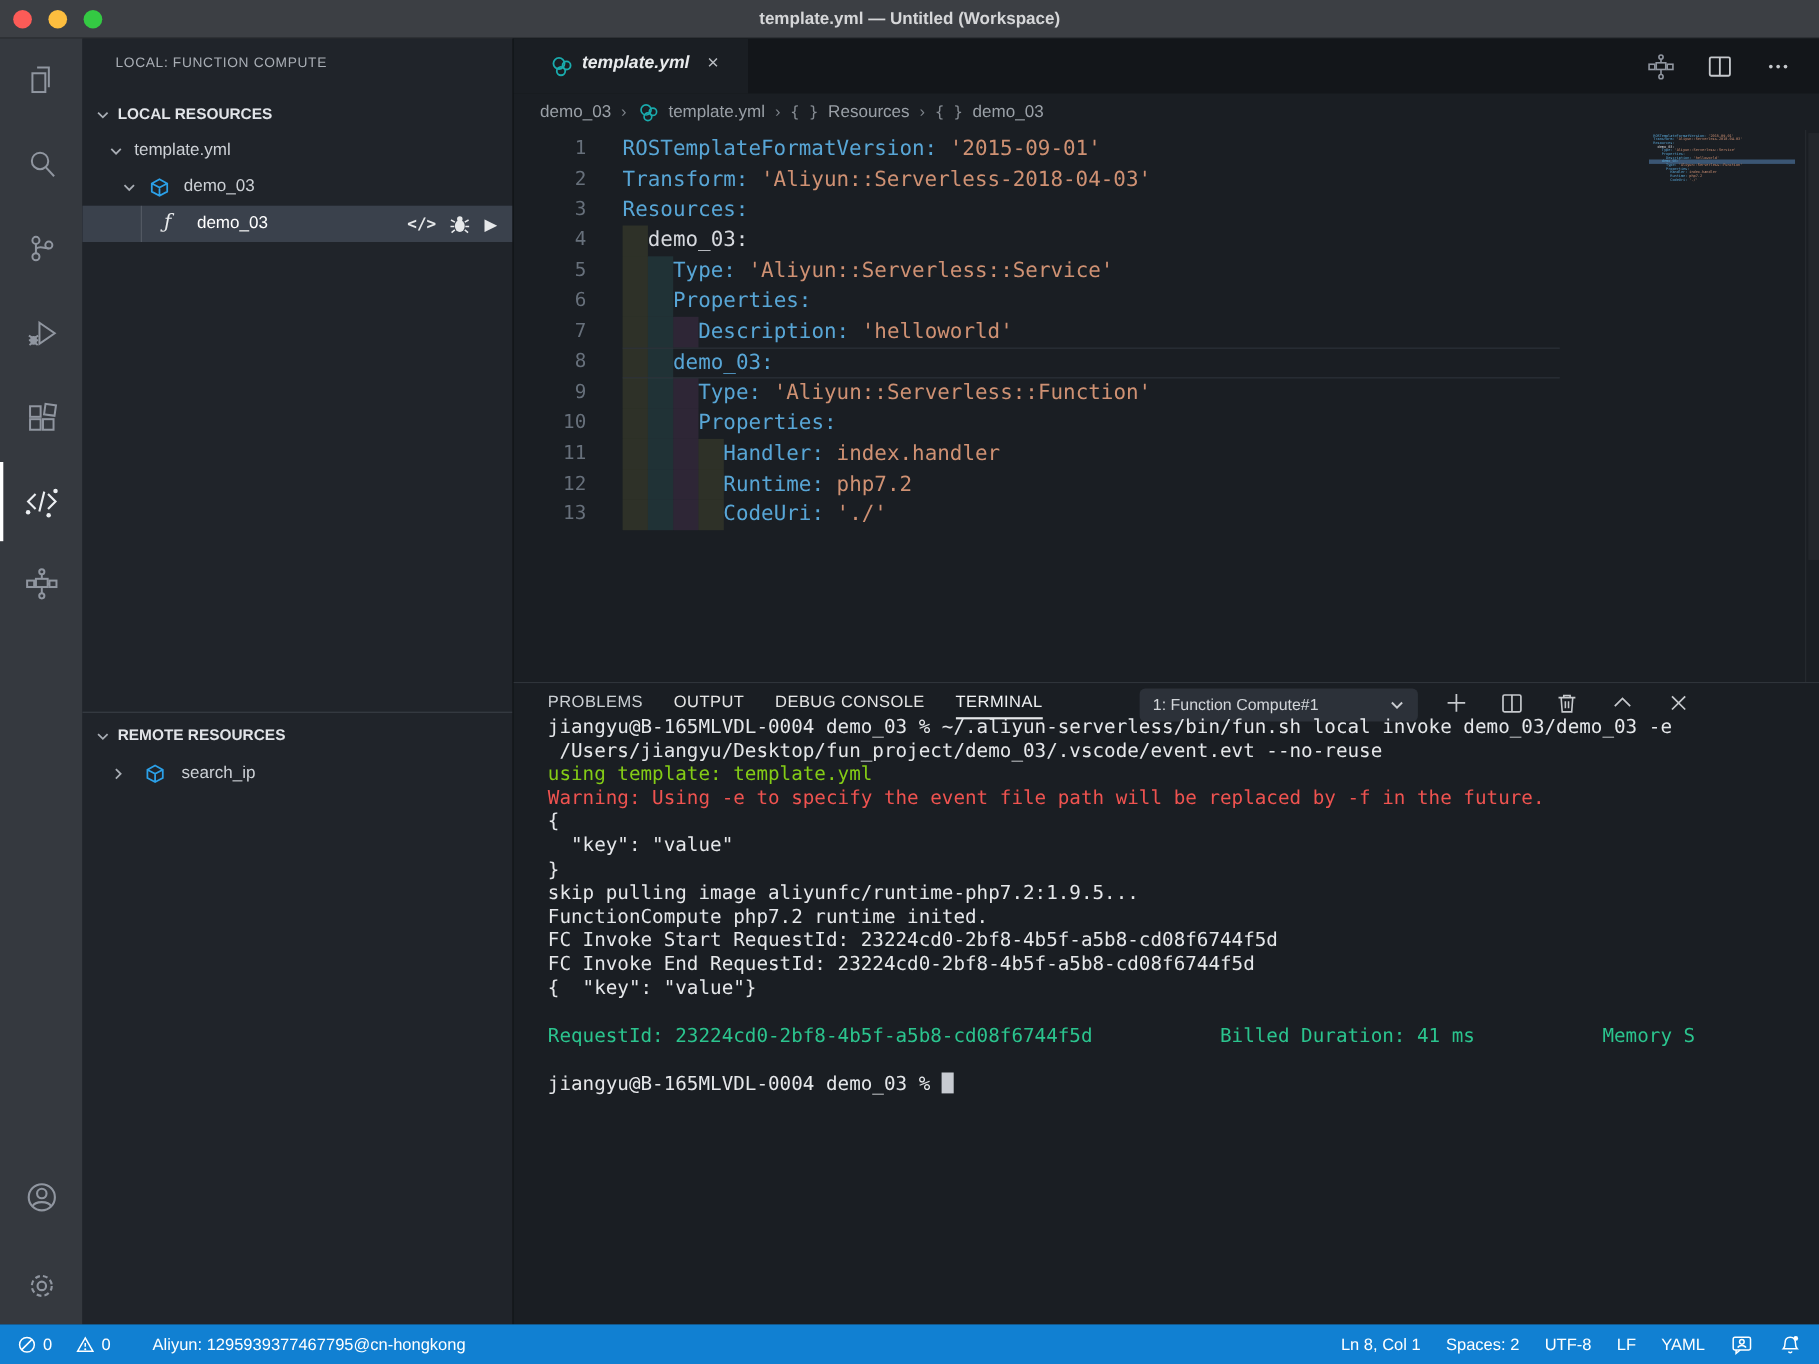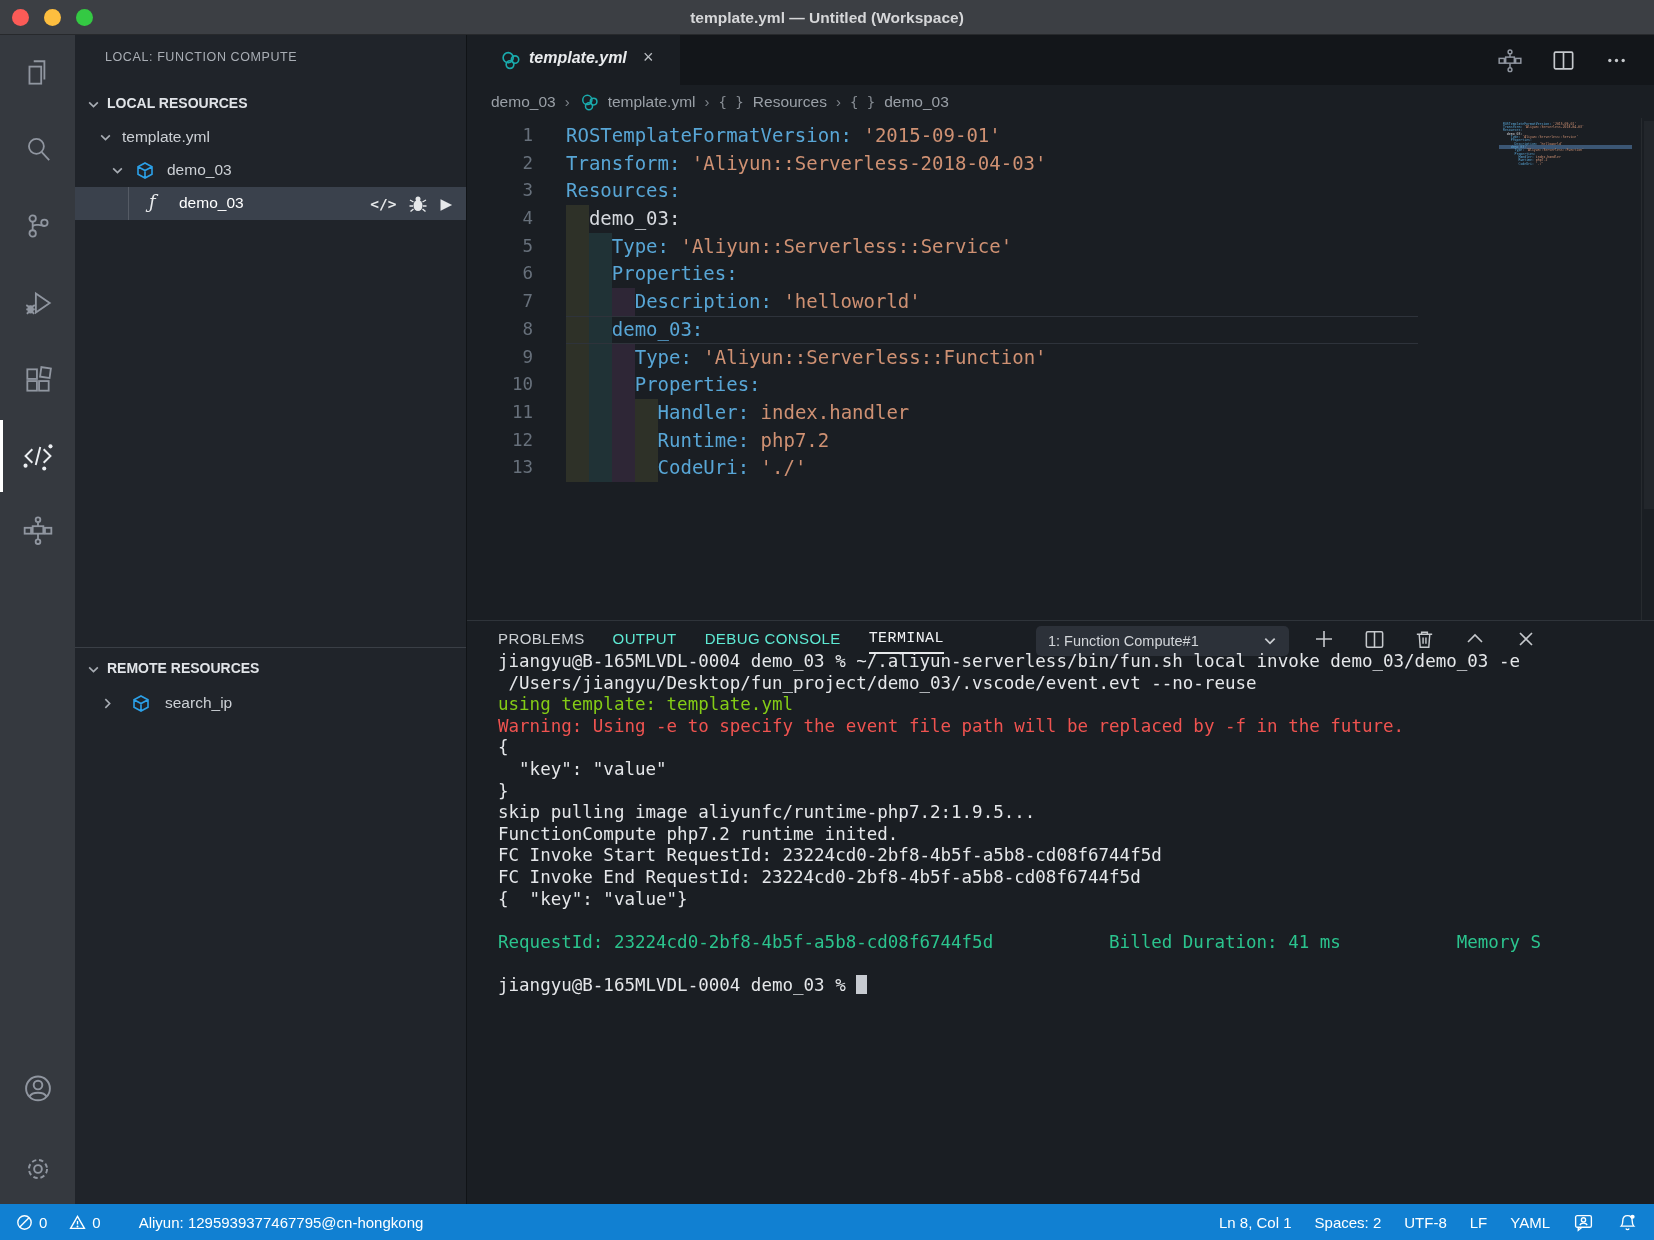--- a/index.html
+++ b/index.html
@@ -66,22 +66,22 @@
   .mini-line { white-space:pre; }
   #minimap-hl { position:absolute; left:0; right:0; top:27px; height:3.6px; background:rgba(100,155,215,.45); }
   #scrollbar { position:absolute; left:1174px; top:0; width:14px; height:502px; border-left:1px solid rgba(255,255,255,.06); }
   #scroll-slider { position:absolute; left:2px; top:3px; width:10px; height:388px; background:rgba(255,255,255,.04); }
 
   
   #panel { position:absolute; left:0; top:585px; width:1188px; height:721px; background:#1a1e23; border-top:1px solid #2f343a; }
   #panel-tabs { position:absolute; left:31px; top:0; height:35px; display:flex; gap:28px; align-items:center; font-size:15px; letter-spacing:.4px; }
   .ptab { position:relative; }
   .ptab-bright { color:#ccd0d4; }
-  .ptab-dim { color:#5eead4; }
-  .ptab-active { color:#f2f3f5;font-family:Liberation Mono, monospace; }
+  .ptab-dim { color:#e5e5e5; }
+  .ptab-active { color:#f2f3f5; }
   .ptab-active::after { content:""; position:absolute; left:0; right:0; bottom:-7px; height:2px; background:#e7e9eb; }
   #terminal-select { position:absolute; left:569px; top:5px; width:253px; height:30px; background:#2c3139; border-radius:5px;
                      display:flex; align-items:center; padding:0 12px; font-size:14.5px; color:#d3d6da; }
   #terminal-select .dd-chev { margin-left:auto; }
   #panel-actions { position:absolute; left:845px; top:6px; display:flex; gap:27px; align-items:center; }
   #terminal-output { position:absolute; left:31px; top:30px; right:8px; bottom:4px;
                      font-family:"DejaVu Sans Mono", monospace; font-size:17.5px; line-height:21.6px; color:#e5e7ea; }
   .t-line { white-space:pre; min-height:21.6px; }
   .t-yellow { color:#84cc16; } .t-red { color:#ef5350; } .t-green { color:#2bc48e; }
   .t-cursor { display:inline-block; width:11px; height:19px; background:#c7cbd1; vertical-align:-3px; }

